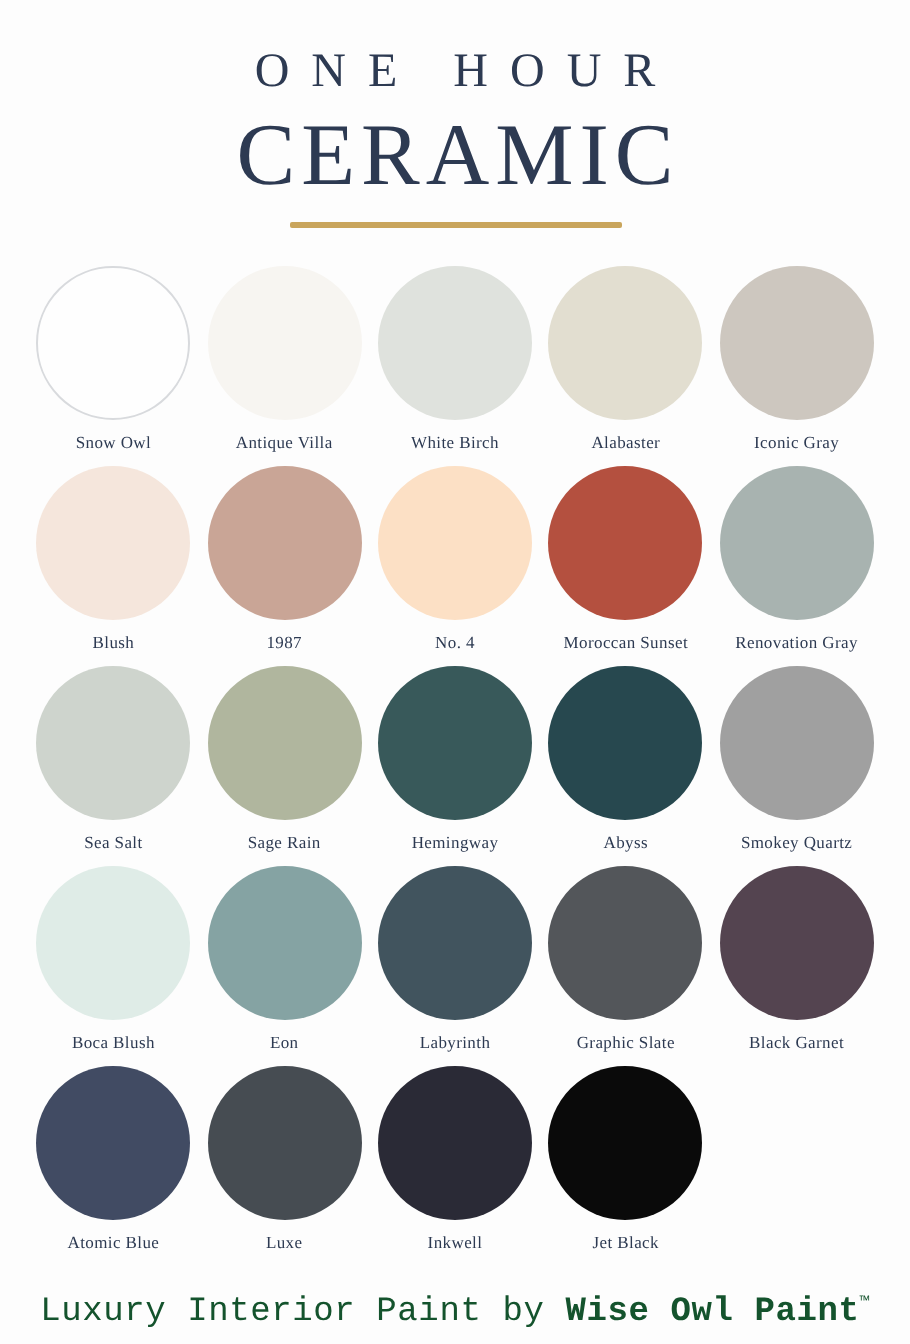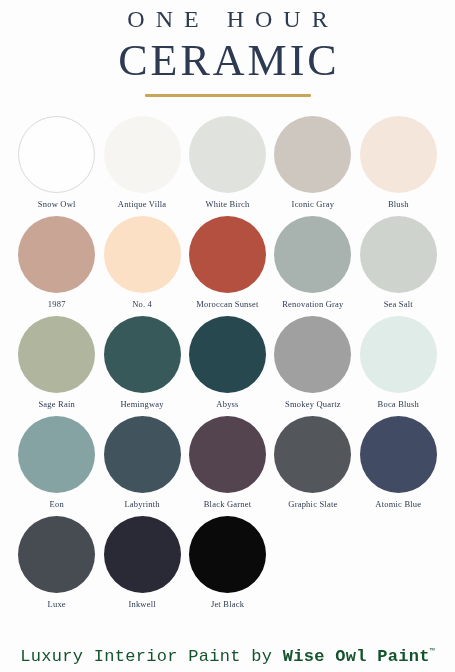--- a/index.html
+++ b/index.html
@@ -18,21 +18,21 @@
   .page {
     width: 455px;
     height: 672px;
     position: relative;
     background: #fdfdfd;
     box-sizing: border-box;
   }
 
   
   .header {
-    padding-top: 7px;
+    padding-top: 24px;
     text-align: center;
   }
   .title-small {
     font-family: "Liberation Serif", "DejaVu Serif", serif;
     font-size: 24px;
     letter-spacing: 11px;
     text-indent: 11px;
     color: #2d3a52;
     line-height: 1;
     font-weight: 400;
@@ -135,20 +135,24 @@
       </div>
       <div class="swatch-cell">
         <div class="swatch-dot" style="background: rgb(247, 245, 241);"></div>
         <div class="swatch-label">Antique Villa</div>
       </div>
       <div class="swatch-cell">
         <div class="swatch-dot" style="background: rgb(223, 226, 221);"></div>
         <div class="swatch-label">White Birch</div>
       </div>
       <div class="swatch-cell">
+        <div class="swatch-dot" style="background: rgb(226, 222, 208);"></div>
+        <div class="swatch-label">Alabaster</div>
+      </div>
+      <div class="swatch-cell">
         <div class="swatch-dot" style="background: rgb(205, 199, 191);"></div>
         <div class="swatch-label">Iconic Gray</div>
       </div>
       <div class="swatch-cell">
         <div class="swatch-dot" style="background: rgb(245, 230, 220);"></div>
         <div class="swatch-label">Blush</div>
       </div>
       <div class="swatch-cell">
         <div class="swatch-dot" style="background: rgb(201, 165, 150);"></div>
         <div class="swatch-label">1987</div>
@@ -191,26 +195,26 @@
       </div>
       <div class="swatch-cell">
         <div class="swatch-dot" style="background: rgb(133, 163, 163);"></div>
         <div class="swatch-label">Eon</div>
       </div>
       <div class="swatch-cell">
         <div class="swatch-dot" style="background: rgb(65, 84, 94);"></div>
         <div class="swatch-label">Labyrinth</div>
       </div>
       <div class="swatch-cell">
+        <div class="swatch-dot" style="background: rgb(83, 86, 90);"></div>
+        <div class="swatch-label">Graphic Slate</div>
+      </div>
+      <div class="swatch-cell">
         <div class="swatch-dot" style="background: rgb(84, 68, 80);"></div>
         <div class="swatch-label">Black Garnet</div>
-      </div>
-      <div class="swatch-cell">
-        <div class="swatch-dot" style="background: rgb(83, 86, 90);"></div>
-        <div class="swatch-label">Graphic Slate</div>
       </div>
       <div class="swatch-cell">
         <div class="swatch-dot" style="background: rgb(65, 75, 99);"></div>
         <div class="swatch-label">Atomic Blue</div>
       </div>
       <div class="swatch-cell">
         <div class="swatch-dot" style="background: rgb(70, 76, 82);"></div>
         <div class="swatch-label">Luxe</div>
       </div>
       <div class="swatch-cell">

